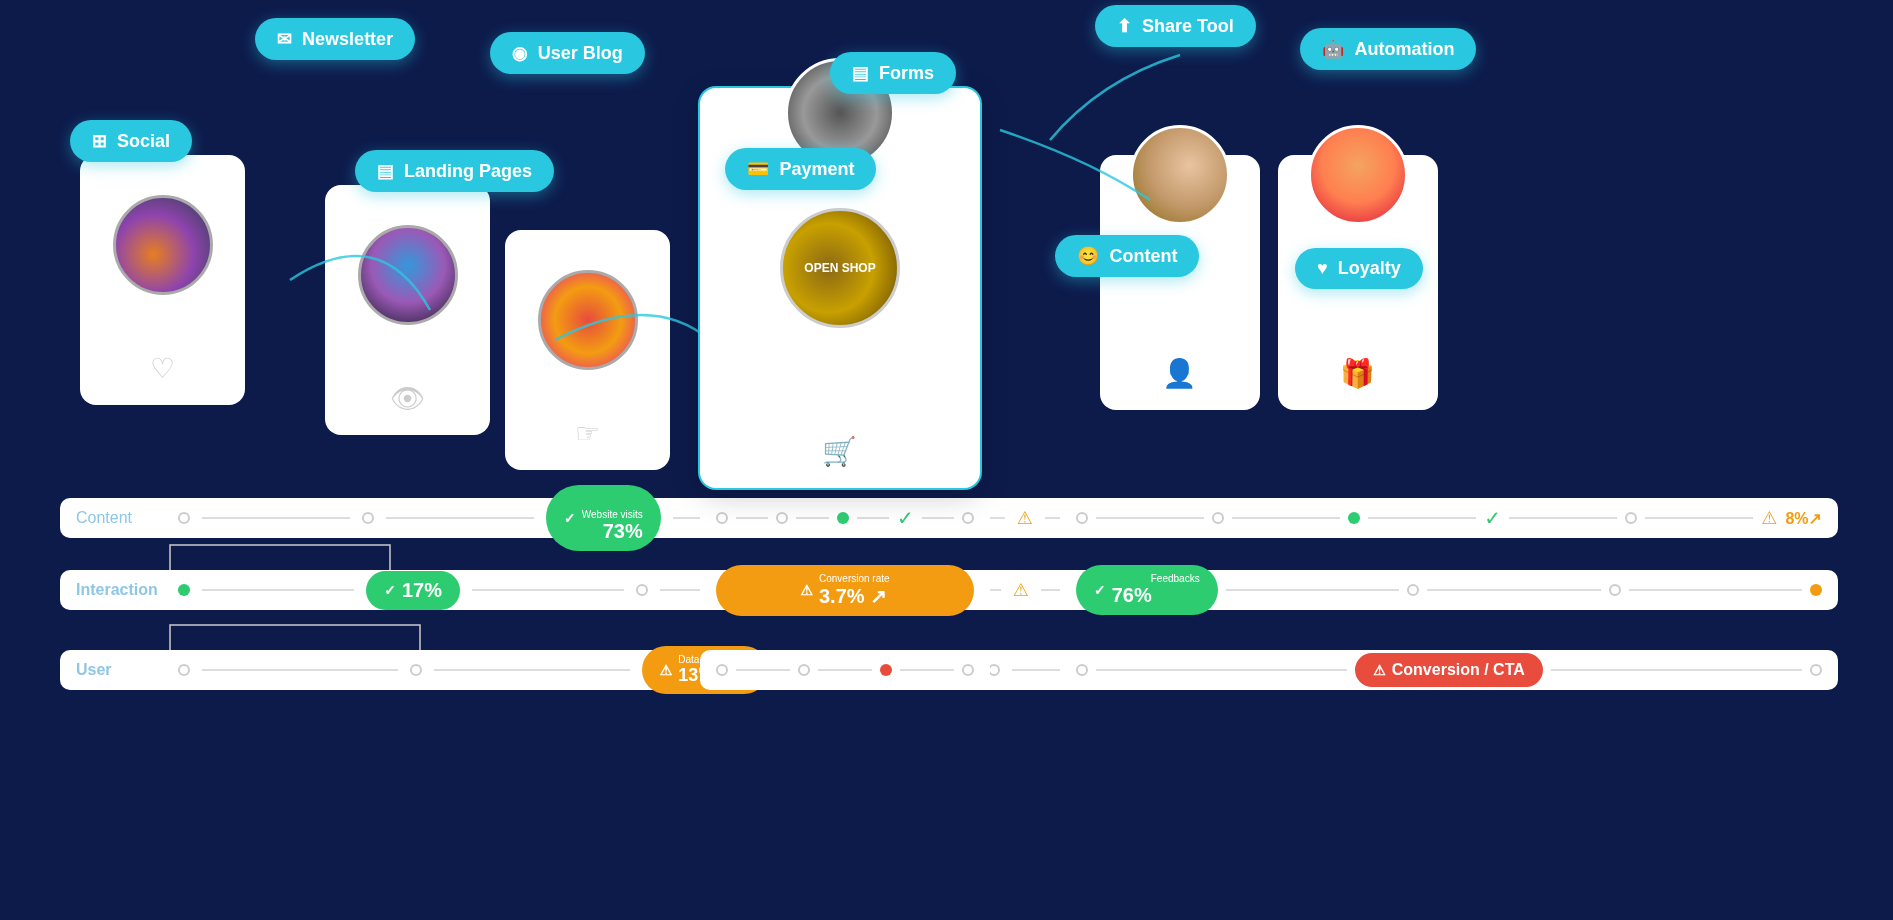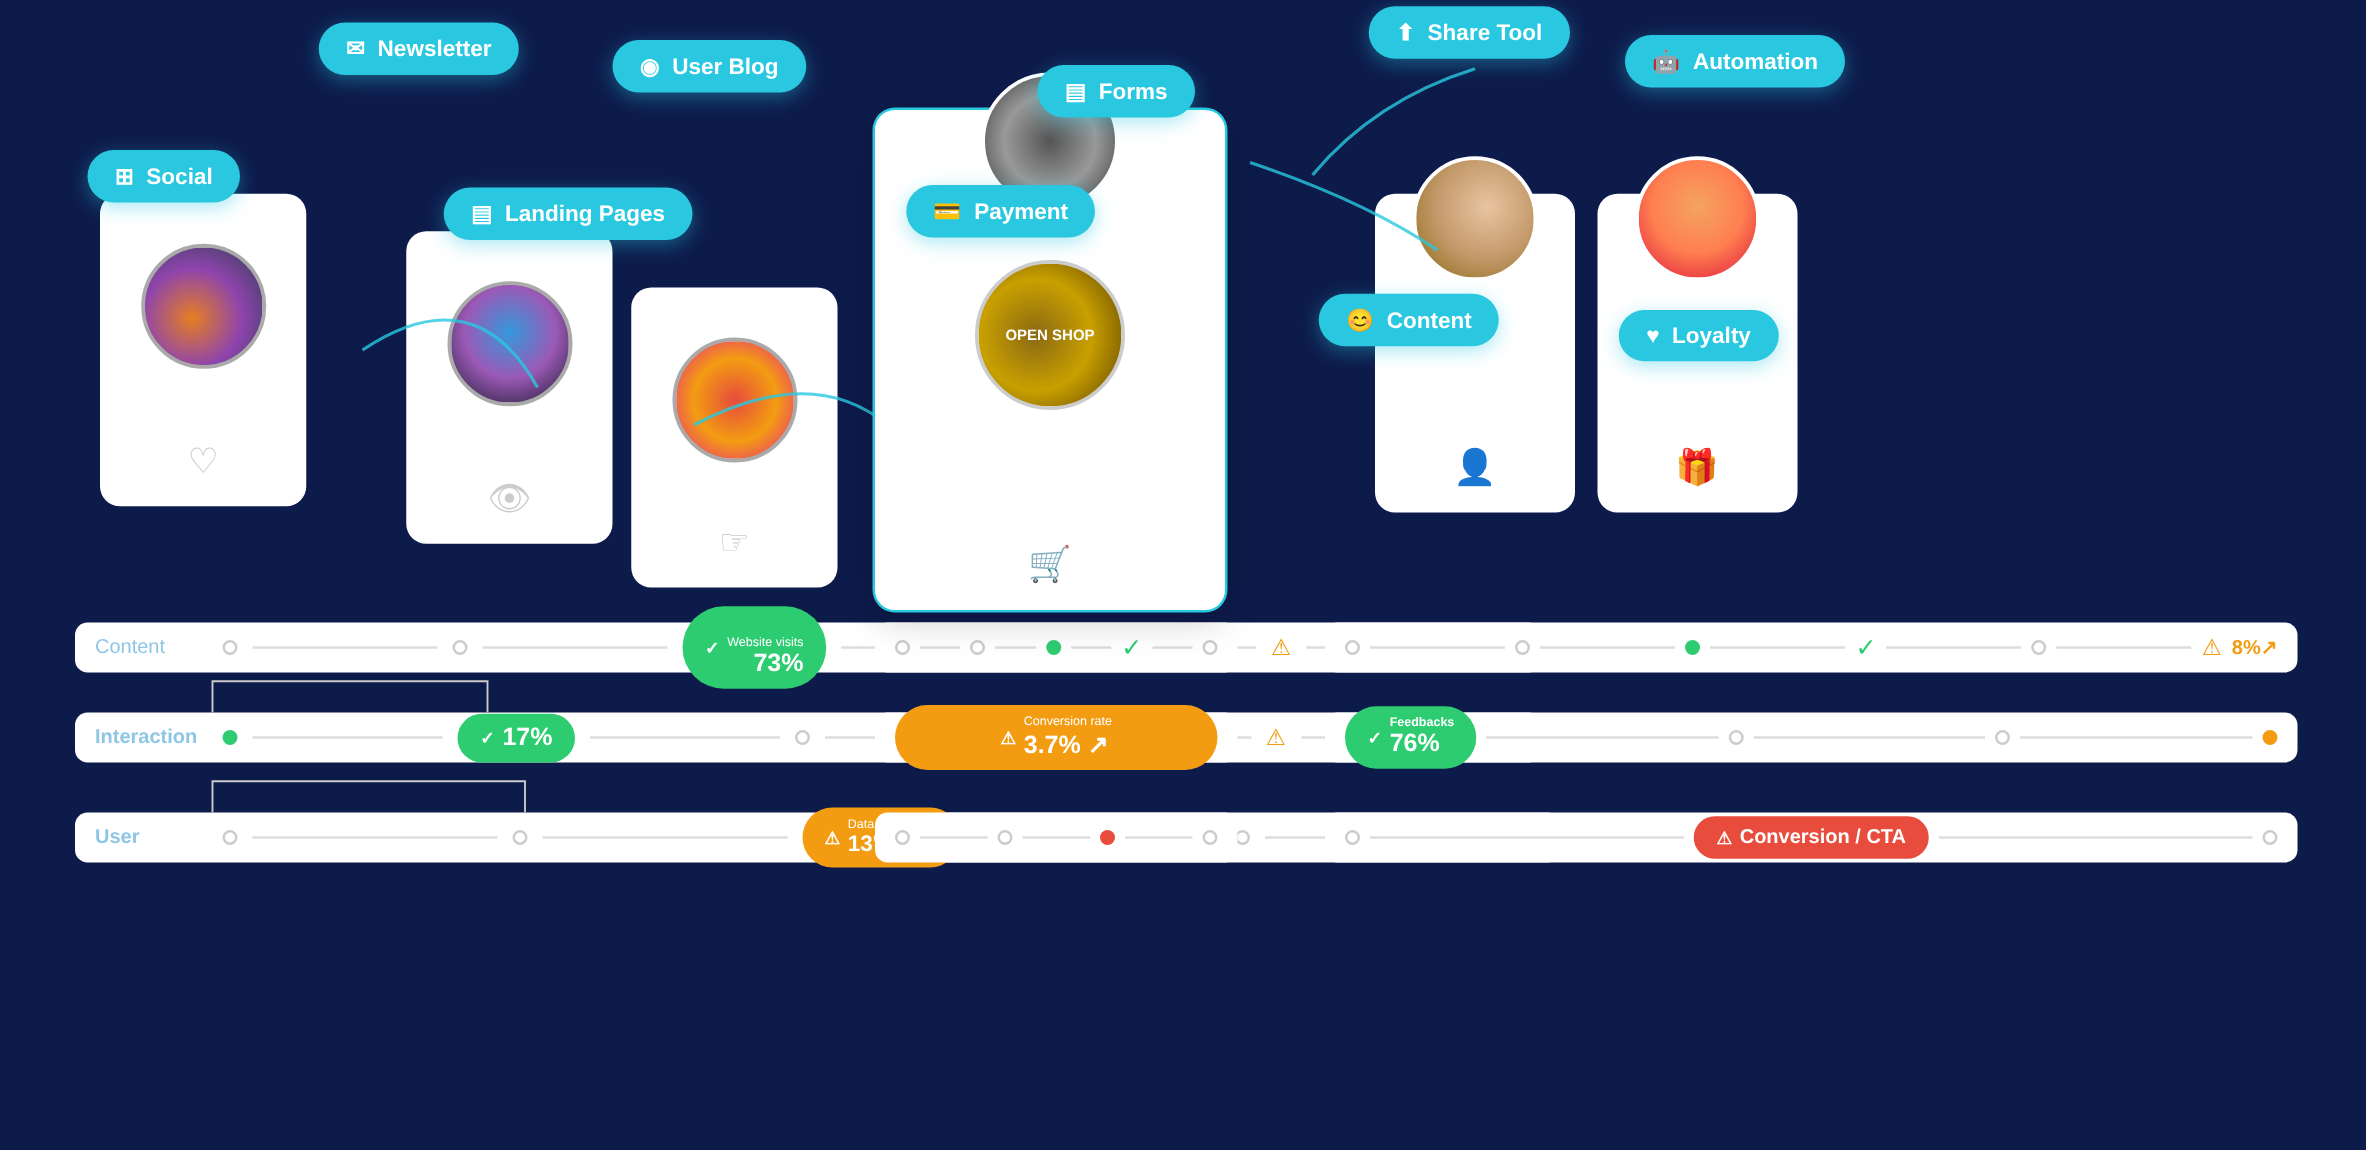--- a/index.html
+++ b/index.html
@@ -390,21 +390,21 @@
       <span class="warn-triangle">⚠</span>
       <span style="color:#f39c12; font-size:16px; font-weight:700;">8%↗</span>
     </div>
   </div>
 
   <div style="position:absolute; top:570px; left:1060px; right:55px;">
     <div class="metric-track" style="gap:8px;">
       <div class="badge-pill badge-green">
         <span>✓</span>
         <span style="display:flex;flex-direction:column;">
-          <span style="font-size:10px;font-weight:700;">Feedbacks</span>
+          <span style="font-size:10px;font-weight:400;margin-left:39px;">Feedbacks</span>
           <span style="font-size:20px;font-weight:800;">76%</span>
         </span>
       </div>
       <div class="line-segment"></div>
       <div class="dot dot-empty"></div>
       <div class="line-segment"></div>
       <div class="dot dot-empty"></div>
       <div class="line-segment"></div>
       <div class="dot dot-orange"></div>
     </div>

